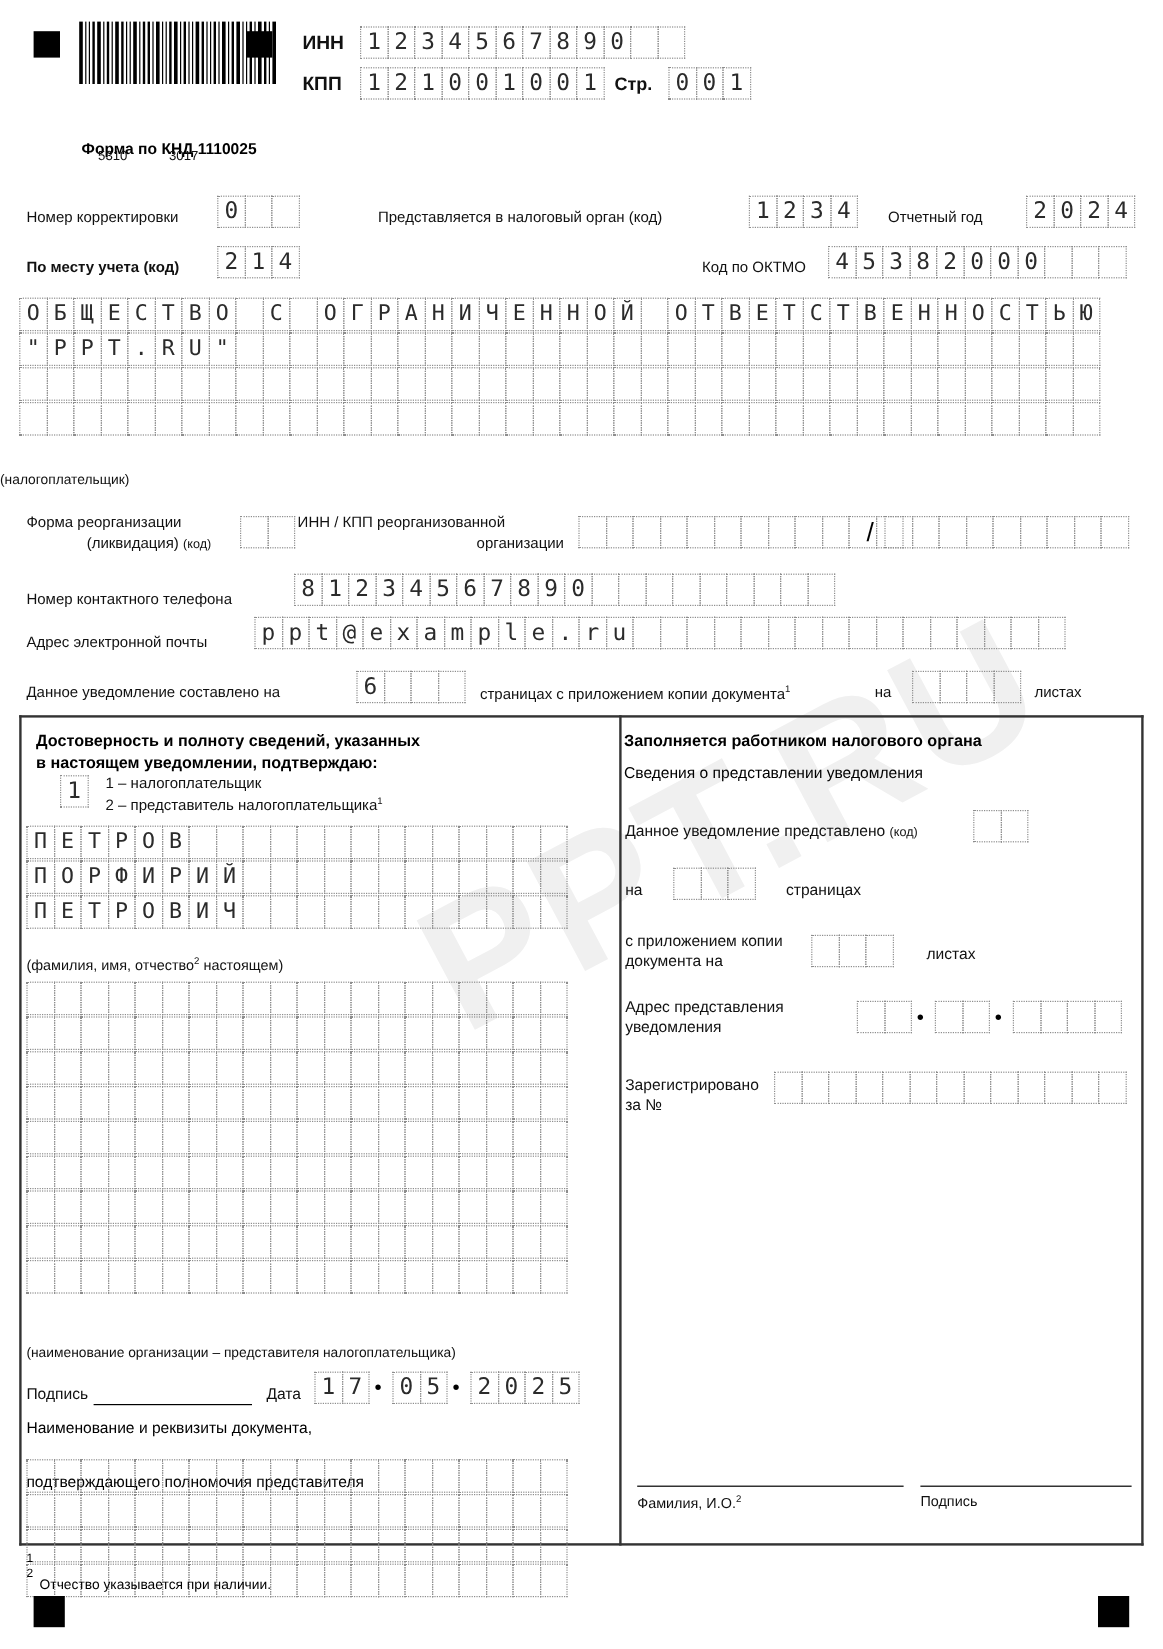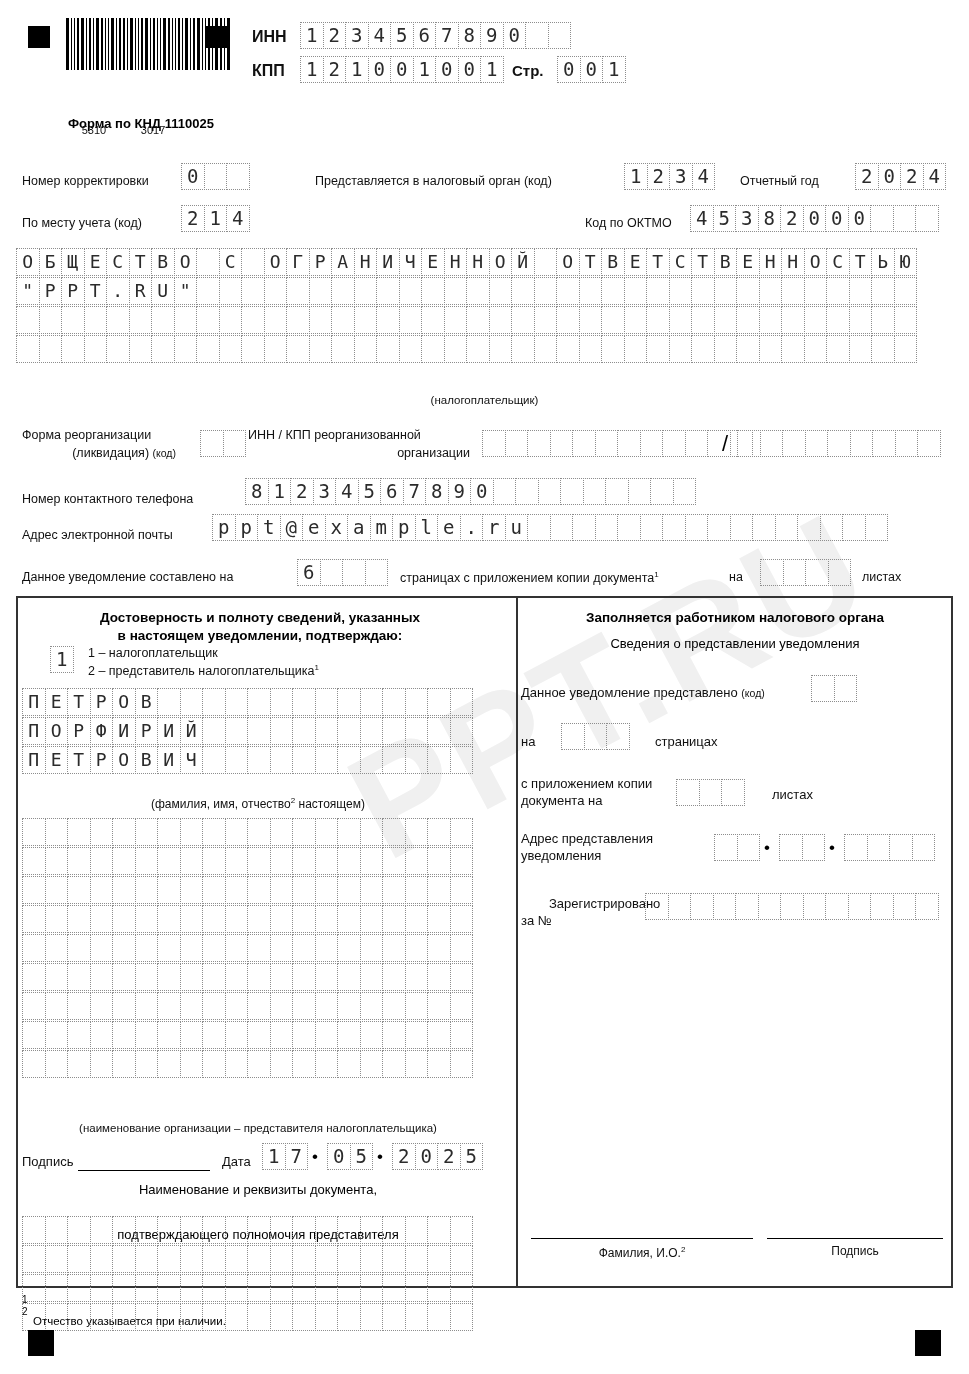--- a/index.html
+++ b/index.html
@@ -8,21 +8,21 @@
     font-family:"Liberation Sans", sans-serif;color:#000;
   }
   .page{position:relative;width:969px;height:1374px;}
 
   
   .abs{position:absolute;}
   .lbl{font-size:12.5px;line-height:1.15;color:#111;}
   .lbl-sm{font-size:10.5px;}
   .bold{font-weight:bold;text-align:right;}
   .right{text-align:right;}
-  .center{text-align:center;}
+  .center{text-align:left;}
 
   
   .cells{display:flex;}
   .cell{
     width:23.5px;height:27px;box-sizing:border-box;
     border:1px dotted #8d8d8d;
     margin-right:-1px;
     font-size:19px;line-height:25px;text-align:center;
     color:#2b2b2b;font-family:"DejaVu Sans Mono", monospace;
     letter-spacing:0;
@@ -169,21 +169,21 @@
     </div>
 
   <div class="abs lbl" style="left:740px;top:174px;">Отчетный год</div>
   <div class="abs cells" id="year-cells" style="left:855px;top:163px;">
       <div class="cell">2</div>
       <div class="cell">0</div>
       <div class="cell">2</div>
       <div class="cell">4</div>
     </div>
 
-  <div class="abs lbl" style="left:22px;top:216px;">По месту учета (код)</div>
+  <div class="abs lbl" style="left:22px;top:216px;font-weight:bold;">По месту учета (код)</div>
   <div class="abs cells" id="place-cells" style="left:181px;top:205px;">
       <div class="cell">2</div>
       <div class="cell">1</div>
       <div class="cell">4</div>
     </div>
 
   <div class="abs lbl" style="left:585px;top:216px;">Код по ОКТМО</div>
   <div class="abs cells" id="oktmo-cells" style="left:690px;top:205px;">
       <div class="cell">4</div>
       <div class="cell">5</div>
@@ -933,21 +933,21 @@
       <div class="cell"></div>
     </div>
   <div class="abs" style="left:829px;top:838px;font-size:17px;">•</div>
   <div class="abs cells" id="official-date-year" style="left:844px;top:834px;">
       <div class="cell"></div>
       <div class="cell"></div>
       <div class="cell"></div>
       <div class="cell"></div>
     </div>
 
-  <div class="abs lbl" style="left:521px;top:897px;font-size:13px;margin-left:28px;">Зарегистрировано</div>
+  <div class="abs lbl" style="left:521px;top:897px;font-size:13px;">Зарегистрировано</div>
   <div class="abs lbl" style="left:521px;top:914px;font-size:13px;">за №</div>
   <div class="abs cells" id="official-reg-cells" style="left:645px;top:893px;">
       <div class="cell"></div>
       <div class="cell"></div>
       <div class="cell"></div>
       <div class="cell"></div>
       <div class="cell"></div>
       <div class="cell"></div>
       <div class="cell"></div>
       <div class="cell"></div>

